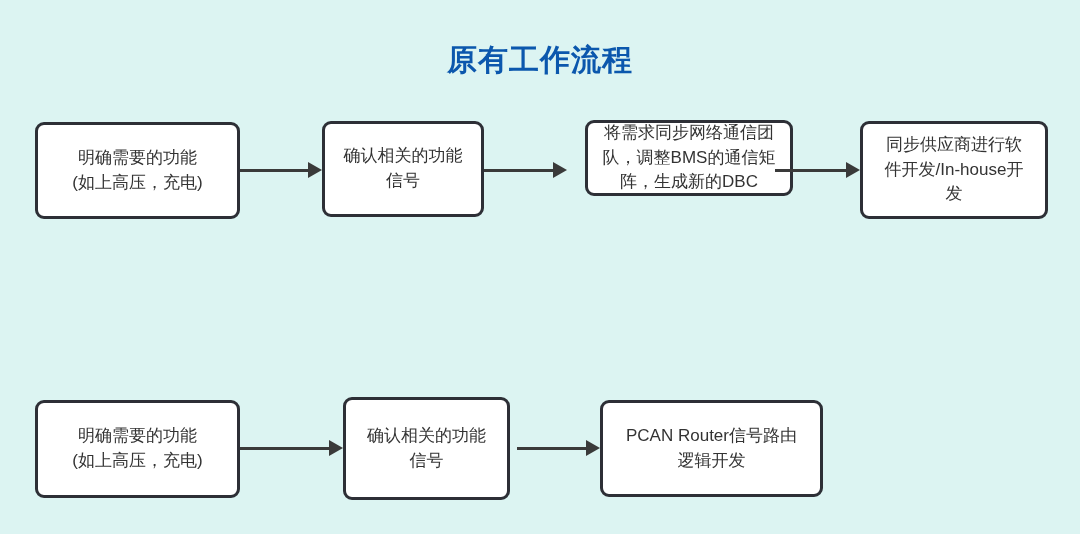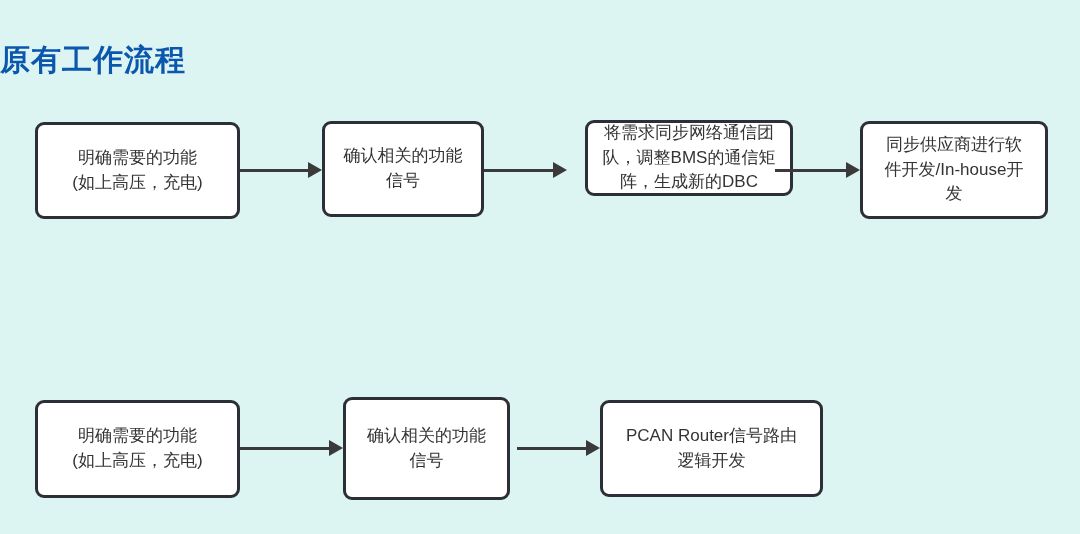--- a/index.html
+++ b/index.html
@@ -21,21 +21,21 @@
     width: 1080px;
     height: 534px;
     background: var(--canvas-bg);
     overflow: hidden;
   }
   .flow-title {
     position: absolute;
     left: 0;
     width: 1080px;
     margin: 0;
-    text-align: left;
+    text-align: center;
     font-size: 30px;
     font-weight: 700;
     color: var(--title-color);
     letter-spacing: 1px;
   }
   .flow-title.t1 { top: 40px; }
   .flow-title.t2 { top: 325px; }
   .step-box {
     position: absolute;
     background: var(--box-bg);

